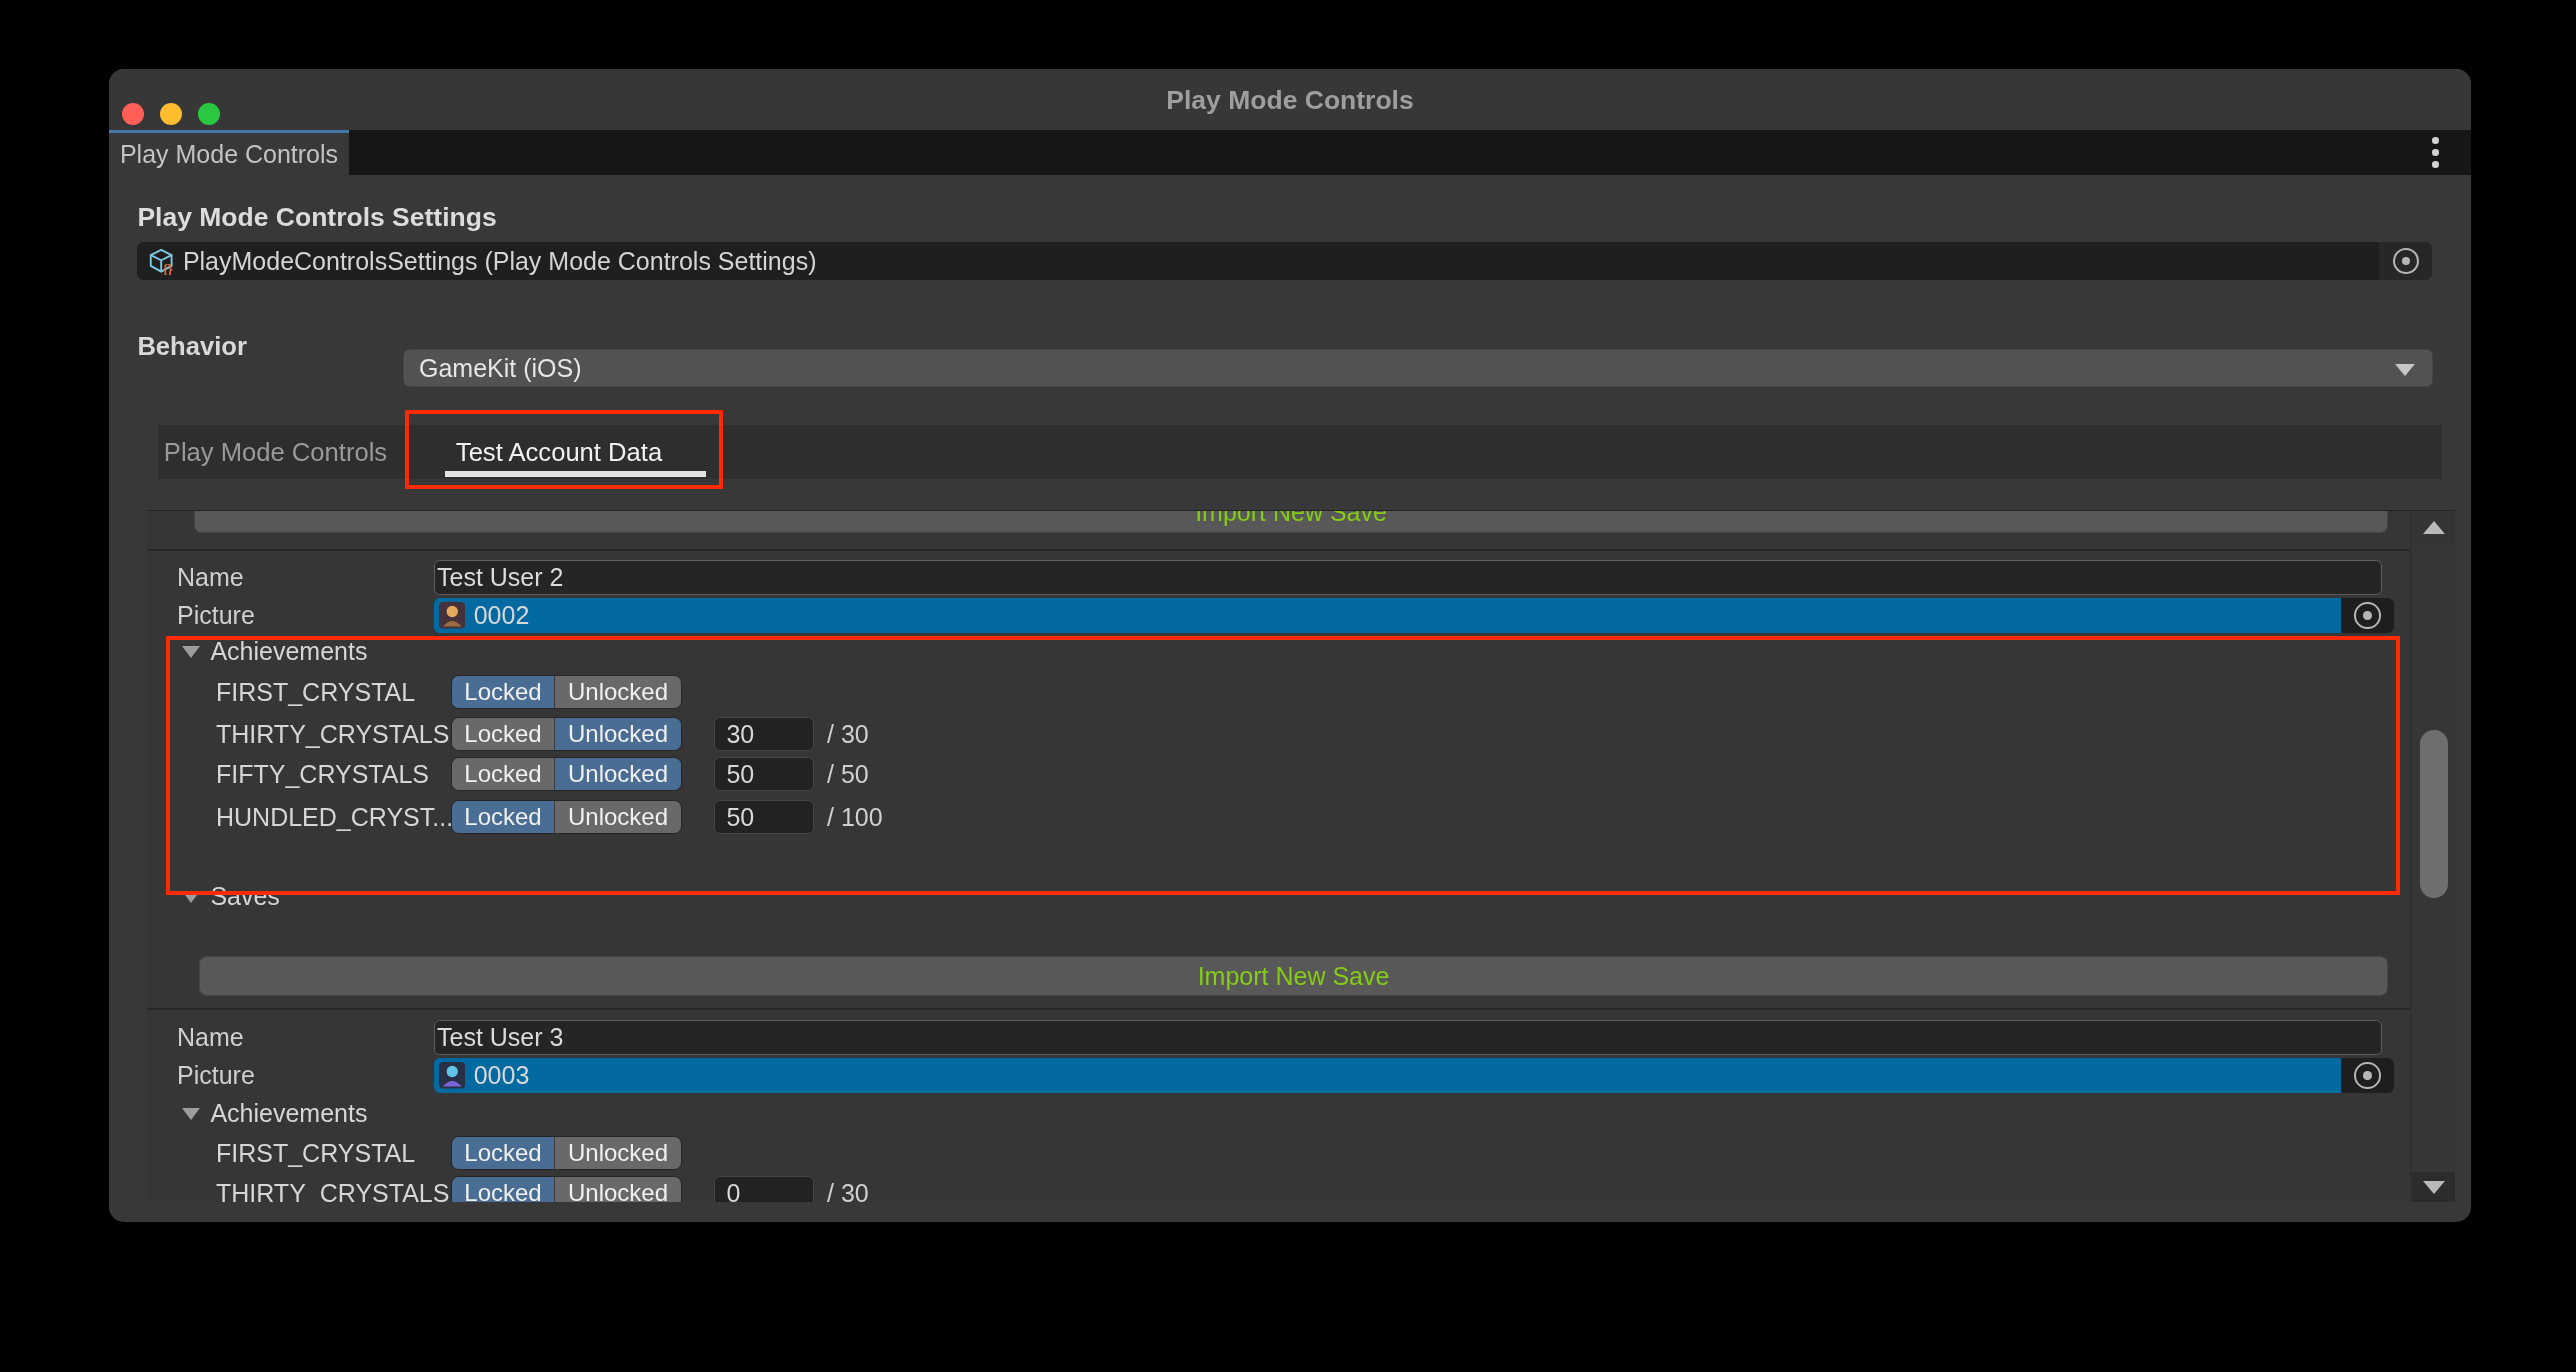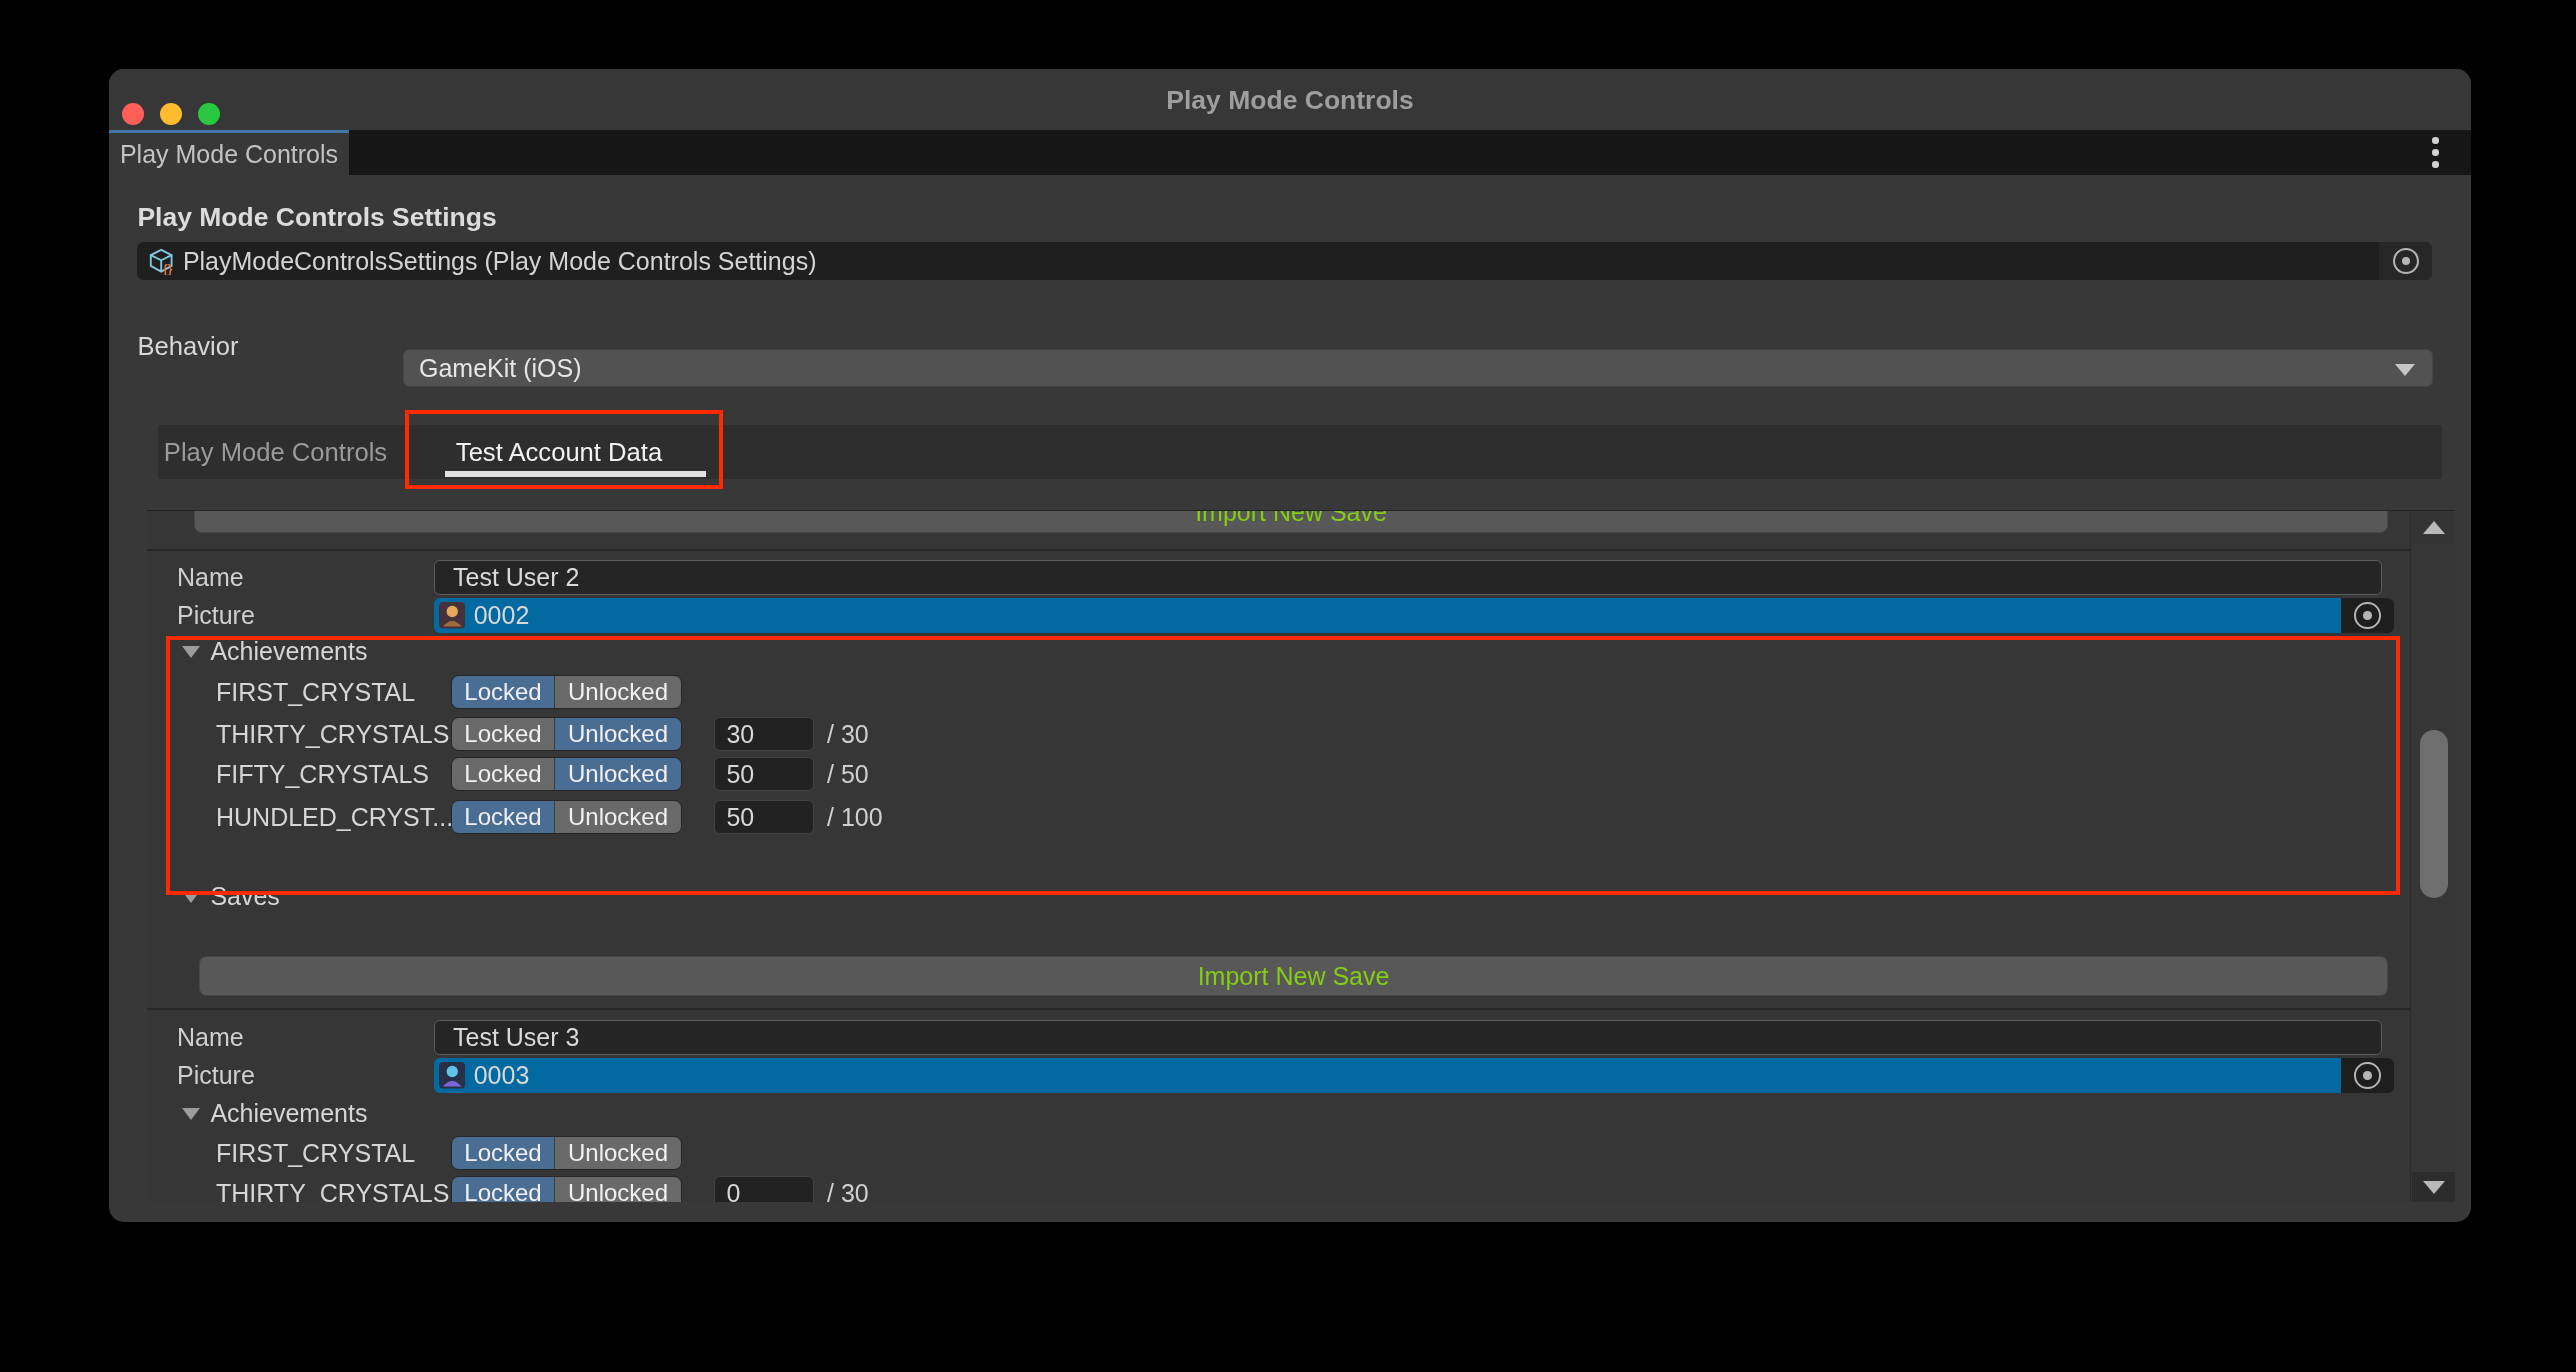--- a/index.html
+++ b/index.html
@@ -33,21 +33,21 @@
   .objfield{position:absolute;left:28.4px;top:173px;width:2295px;height:38px;background:#1f1f1f;
     border-radius:6.6px;display:flex;align-items:center;color:#d4d4d4;font-size:25px;}
   .objfield .txt{margin-left:7.6px;}
   .so-icon{margin-left:9.5px;width:28.4px;height:28.4px;flex:0 0 auto;}
   .picker{position:absolute;right:0;top:0;width:53px;height:38px;background:#272727;
     border-radius:0 6.6px 6.6px 0;display:flex;align-items:center;justify-content:center;cursor:pointer;}
   .picker .ring{width:26.5px;height:26.5px;border:2.8px solid #b5b5b5;border-radius:50%;
     display:flex;align-items:center;justify-content:center;}
   .picker .dot{width:8.5px;height:8.5px;border-radius:50%;background:#b5b5b5;}
 
-  .behavior-label{position:absolute;left:28.4px;top:263px;font-size:25.6px;font-weight:normal;color:#d8d8d8;}
+  .behavior-label{position:absolute;left:28.4px;top:263px;font-size:25.6px;font-weight:bold;color:#d8d8d8;}
   .dropdown{position:absolute;left:294px;top:256px;width:2030px;height:38px;background:#525252;
     border:0.9px solid #454545;border-radius:6.6px;display:flex;align-items:center;
     color:#e6e6e6;font-size:25px;cursor:pointer;margin-top:24px;}
   .dropdown .txt{margin-left:15px;}
   .dd-arrow{position:absolute;right:17px;top:14.2px;width:0;height:0;
     border-left:10.4px solid transparent;border-right:10.4px solid transparent;
     border-top:12.3px solid #c6c6c6;}
 
   
   .tabstrip{position:absolute;left:49px;top:356px;width:2284px;height:54px;background:#2e2e2e;}
@@ -66,21 +66,21 @@
   .scrollview{position:absolute;left:38px;top:441px;width:2308px;height:692px;
     background:#363636;border-top:1.9px solid #232323;overflow:hidden;}
 
   .bigbtn{position:absolute;background:#585858;border:0.9px solid #464646;border-radius:7.6px;
     color:#84cc16;font-size:25px;display:flex;align-items:center;justify-content:center;cursor:pointer;}
   .divider{position:absolute;left:0;width:2263px;height:1.9px;background:#282828;}
 
   .rowlbl{position:absolute;left:30px;height:35px;line-height:35px;font-size:25px;color:#cfcfcf;}
   .namefield{position:absolute;left:287px;width:1948px;height:35px;background:#252525;
     border:1.9px solid #5e5e5e;border-radius:5.7px;color:#dadada;font-size:25px;
-    padding:0 0 0 18px;outline:none;}
+    padding:0 0 0 2px;outline:none;}
   .picfield{position:absolute;left:287px;width:1960px;height:35px;background:#0369a1;
     border-radius:5.7px;display:flex;align-items:center;color:#d8d8d8;font-size:25px;}
   .avatar{width:26.5px;height:26.5px;margin-left:4.7px;border-radius:3.8px;flex:0 0 auto;}
   .picfield .txt{margin-left:8.5px;}
   .picfield .picker{height:35px;background:#1e1e1e;border-radius:0 5.7px 5.7px 0;}
 
   .fold{position:absolute;display:flex;align-items:center;gap:10.4px;font-size:25px;color:#d6d6d6;cursor:pointer;}
   .fold-tri{width:0;height:0;border-left:9.5px solid transparent;border-right:9.5px solid transparent;
     border-top:12.3px solid #9c9c9c;}
   .achlbl{position:absolute;left:69px;height:34px;line-height:34px;font-size:25px;color:#d6d6d6;}

